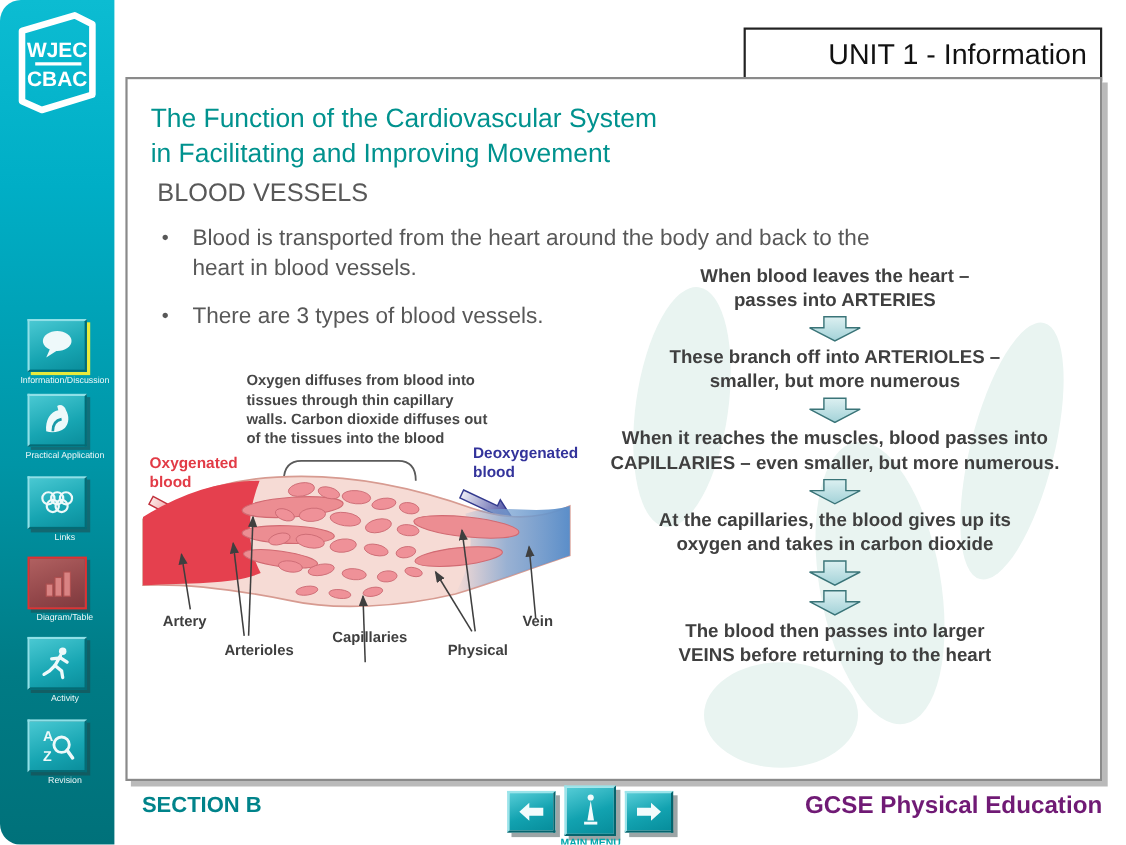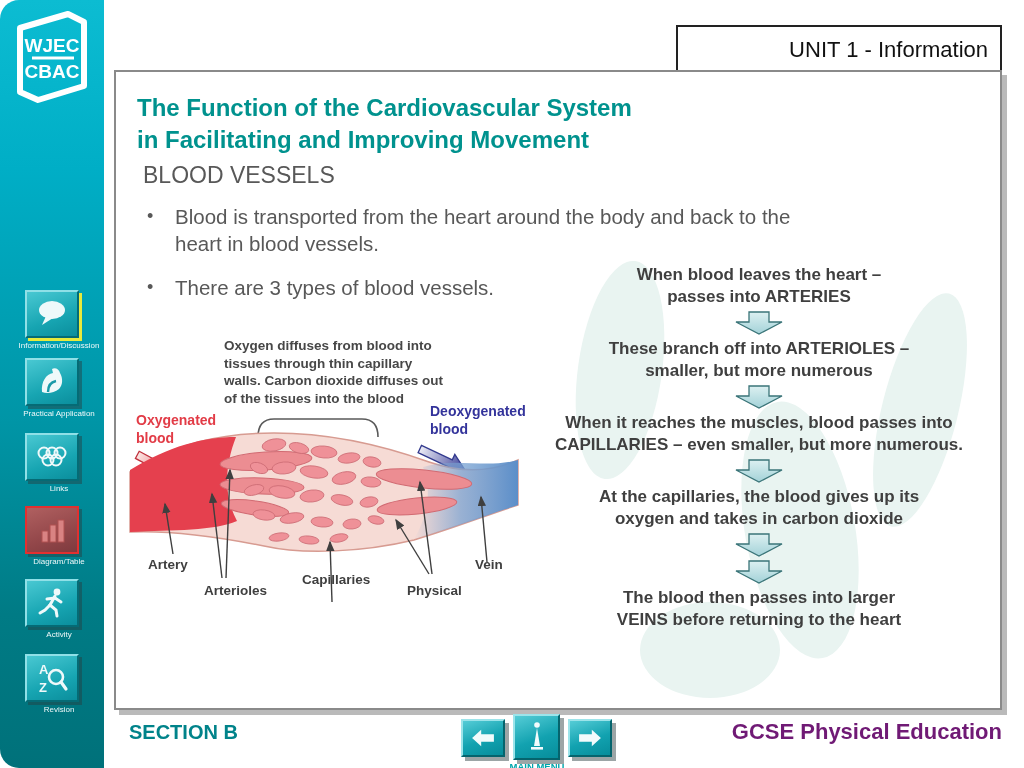--- a/index.html
+++ b/index.html
@@ -18,37 +18,37 @@
     box-shadow:3px 3px 0 rgba(40,60,62,0.45);
     display:flex; align-items:center; justify-content:center; }
   .side-btn.active { box-shadow:3px 3px 0 #e8ea3c; }
   .side-btn.red { background:linear-gradient(160deg,#b06060 0%,#93474a 60%,#7e3a3e 100%);
     border:2px solid #e23030; }
   .side-caption { margin-top:3px; font-size:8px; color:#eef8f9; letter-spacing:0; white-space:nowrap;padding-left:14px; }
 
   
   #unit-box { left:676px; top:25px; width:326px; height:49px; background:#ffffff;
     border:2px solid #222; display:flex; align-items:center; justify-content:flex-end;
-    padding-right:12px; font-size:22px; color:#111; }
+    padding-right:12px; font-size:26px; color:#111; }
 
   
   #main-box { left:114px; top:70px; width:888px; height:640px; background:#ffffff;
     border:2px solid #8a8a8a; box-shadow:5px 5px 0 rgba(130,130,130,0.55); }
-  #page-title { left:137px; top:92px; font-size:24px; line-height:32px; font-weight:bold;
+  #page-title { left:137px; top:92px; font-size:24px; line-height:32px; font-weight:normal;
     color:#00928e; white-space:pre-line; }
   #subtitle { left:143px; top:162px; font-size:23px; color:#585858; }
   #bullets { left:147px; top:203px; width:830px; list-style:none; }
   #bullets li { display:flex; font-size:20.5px; line-height:27px; color:#585858; }
   #bullets li + li { margin-top:17px; }
   #bullets .dot { width:28px; flex:0 0 28px; font-size:18px; }
   #bullets .btxt { white-space:pre-line; }
 
   
   #flow { left:518px; top:240px; width:482px; display:flex; flex-direction:column;
-    align-items:center; gap:3px; z-index:3;margin-top:24px; }
+    align-items:center; gap:3px; z-index:3; }
   .flow-step { font-size:17px; line-height:22px; font-weight:bold; color:#3f3f3f;
     text-align:center; white-space:pre-line; }
   .flow-arrow { line-height:0; }
 
   
   #annotation { left:224px; top:337px; width:260px; font-size:13.5px; line-height:17.5px;
     font-weight:bold; color:#474747; white-space:pre-line; z-index:3; }
   #oxy-label { left:136px; top:411px; font-size:14px; line-height:18px; font-weight:bold;
     color:#e23b46; white-space:pre-line; z-index:3; }
   #deoxy-label { left:430px; top:402px; font-size:14px; line-height:18px; font-weight:bold;

